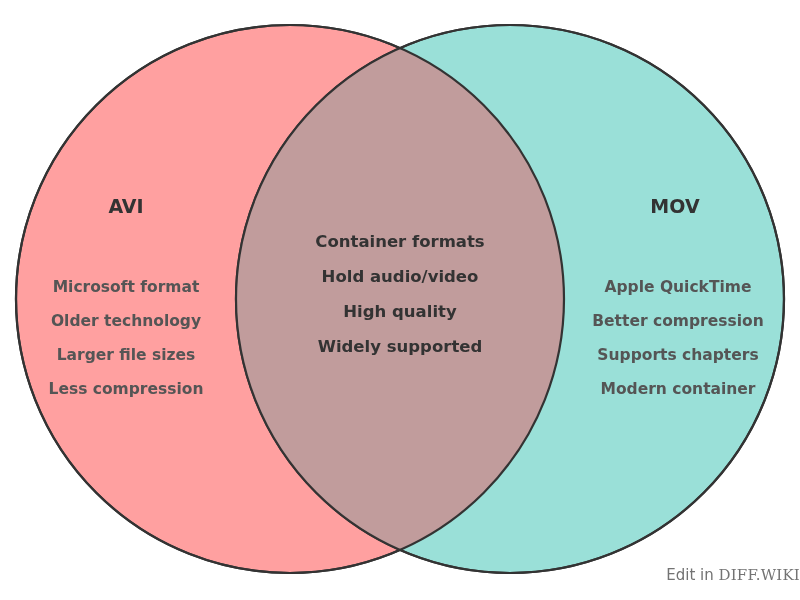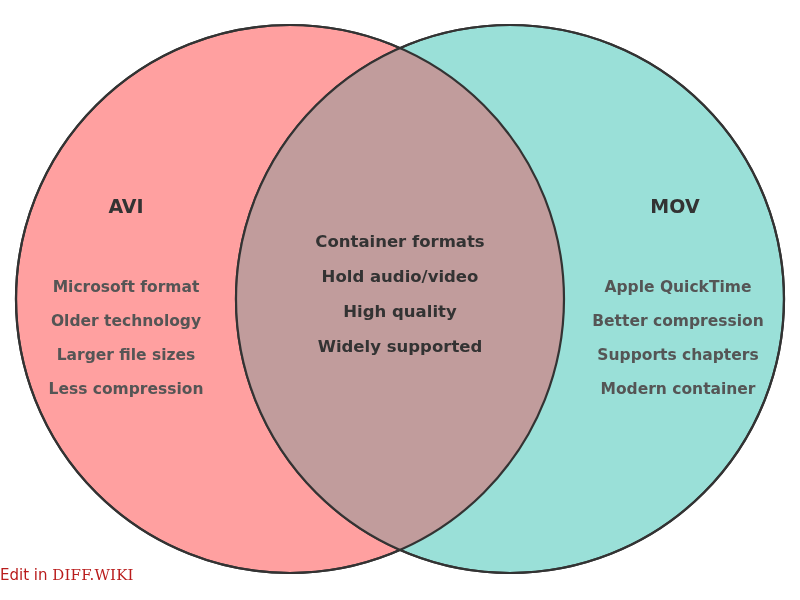--- a/index.html
+++ b/index.html
@@ -48,23 +48,23 @@
     font-size: 16.5px;
     fill: #333333;
     text-anchor: middle;
     font-family: "DejaVu Sans", "Liberation Sans", sans-serif;
   }
   .footer-label {
     position: absolute;
     left: 0;
     top: 566px;
     width: 800px;
-    text-align: left;
+    text-align: right;
     font-size: 15px;
-    color: #b91c1c;
+    color: #737373;
     white-space: nowrap;
     user-select: none;
   }
   .footer-prefix {
     font-family: "DejaVu Sans", "Liberation Sans", sans-serif;
   }
   .footer-brand {
     font-family: "DejaVu Serif", "Liberation Serif", serif;
     letter-spacing: 0.2px;
   }

